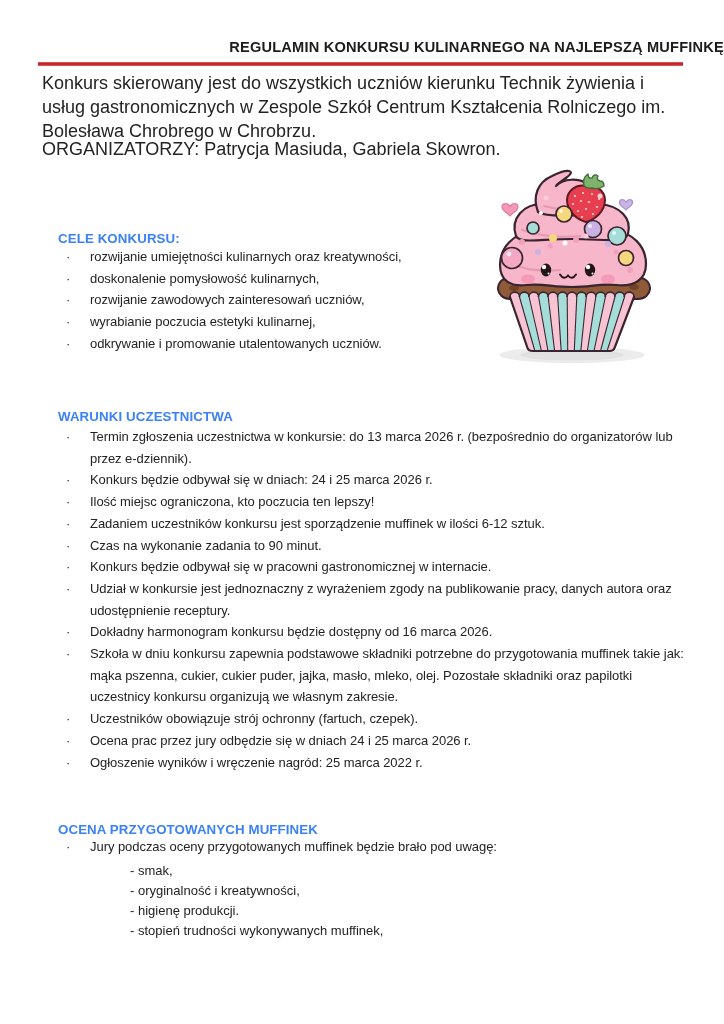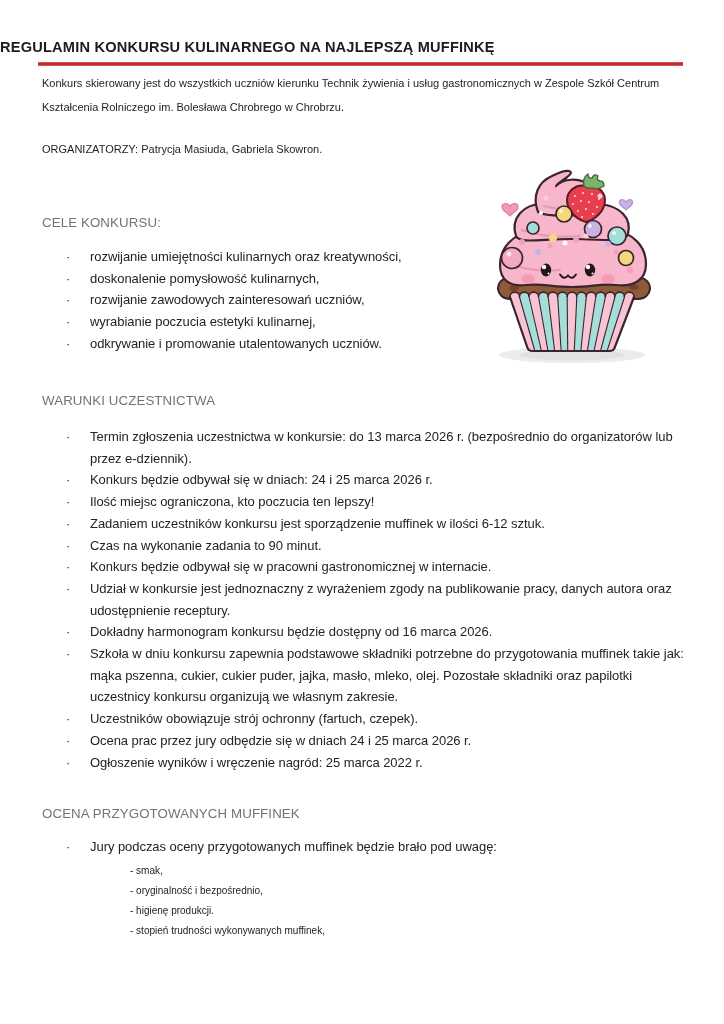--- a/index.html
+++ b/index.html
@@ -6,53 +6,53 @@
   .page{
     position:relative;
     width:724px;height:1024px;
     background:#ffffff;
     font-family:"Liberation Sans","DejaVu Sans",sans-serif;
     color:#232323;
     overflow:hidden;
   }
   .title{
     position:absolute;top:39px;left:0;right:0;
-    margin:0;text-align:left;
+    margin:0;text-align:right;
     font-size:14.6px;font-weight:700;letter-spacing:.2px;color:#1c1c1c;
   }
   .rule{
     position:absolute;top:62px;left:38px;width:645px;height:4px;
     background:linear-gradient(180deg,#e06466 0%,#b8181e 48%,#e06466 100%);
   }
   .para{
     position:absolute;left:42px;margin:0;
-    font-size:11px;line-height:23.8px;color:#232323;
+    font-size:18px;line-height:23.8px;color:#232323;
   }
   .intro{top:72px;width:646px;}
   .organizers{top:138px;width:646px;}
   .heading{
-    position:absolute;left:42px;margin:0;
-    font-size:13.3px;font-weight:400;color:#737373;letter-spacing:.1px;
+    position:absolute;left:42px;margin:16px;
+    font-size:13.3px;font-weight:700;color:#3b82f6;letter-spacing:.1px;
   }
   .h-cele{top:215px;}
   .h-warunki{top:393px;}
   .h-ocena{top:806px;text-align:right;}
   ul.list{
     position:absolute;left:42px;margin:0;padding:0;list-style:none;
     width:646px;font-size:13px;line-height:21.7px;letter-spacing:-.05px;color:#232323;
   }
   .cele-list{top:246px;}
   .warunki-list{top:426px;line-height:21.4px;}
   .ocena-list{top:836px;}
   ul.list li{display:flex;align-items:flex-start;}
   .mk{flex:0 0 48px;box-sizing:border-box;padding-left:24px;}
   .tx{flex:1;}
   ul.sublist{
     position:absolute;left:130px;top:861px;margin:0;padding:0;list-style:none;
-    width:500px;font-size:10px;line-height:20.1px;color:#232323;
+    width:500px;font-size:13px;line-height:20.1px;color:#232323;
   }
   .cupcake{position:absolute;left:488px;top:166px;width:172px;height:202px;}
   .cupcake svg{display:block;width:100%;height:100%;}
 </style>
 </head>
 <body>
 
 <div class="page">
 
   <h1 class="title">REGULAMIN KONKURSU KULINARNEGO NA NAJLEPSZĄ MUFFINKĘ</h1>
@@ -274,18 +274,18 @@
 
   <h2 class="heading h-ocena">OCENA PRZYGOTOWANYCH MUFFINEK</h2>
   <ul class="list ocena-list">
     <li>
         <span class="mk">·</span>
         <span class="tx">Jury podczas oceny przygotowanych muffinek będzie brało pod uwagę:</span>
       </li>
   </ul>
   <ul class="sublist">
     <li>- smak,</li>
-    <li>- oryginalność i bezpośrednio,</li>
+    <li>- oryginalność i kreatywności,</li>
     <li>- higienę produkcji.</li>
     <li>- stopień trudności wykonywanych muffinek,</li>
   </ul>
 
 </div>
 
 </body></html>

